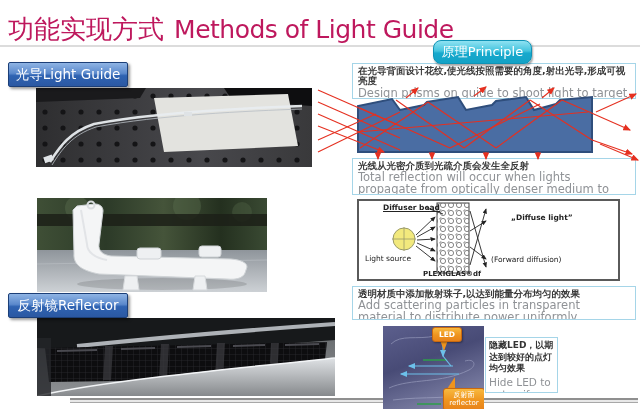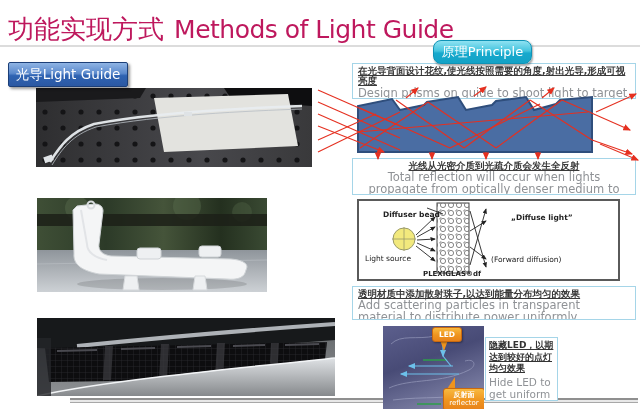--- a/index.html
+++ b/index.html
@@ -24,52 +24,52 @@
   #btn2{left:8px;top:170px;width:184px;height:23px;}
   #btn3{left:8px;top:293px;width:118px;height:23px;}
   
   .photo{position:absolute;z-index:1;}
   #photo1{left:36px;top:88px;width:276px;height:79px;}
   #photo2{left:37px;top:198px;width:230px;height:94px;}
   #photo3{left:37px;top:318px;width:298px;height:78px;}
   
   .note{position:absolute;z-index:2;background:#fff;border:1px solid #a5d5e8;
         padding:2px 5px;box-sizing:border-box;overflow:hidden;}
-  .note .zh{display:block;font-size:9.5px;font-weight:bold;color:#3a3a3a;line-height:1.1;text-decoration:underline;}
+  .note .zh{display:block;font-size:9.5px;font-weight:bold;color:#3a3a3a;line-height:1.1;}
   .note .en{display:block;font-size:11.5px;color:#8f9296;line-height:1.02;margin-top:1px;}
   #note1{left:352px;top:63px;width:284px;height:36px;}
-  #note2{left:352px;top:158px;width:284px;height:37px;text-align:center;}
+  #note2{left:352px;top:158px;width:284px;height:37px;}
   #note3{left:352px;top:286px;width:284px;height:34px;}
-  #note4{left:485px;top:337px;width:73px;height:64px;padding:2px 3px;}
+  #note4{left:485px;top:337px;width:73px;height:56px;padding:2px 3px;}
   #note4 .zh{font-size:9px;line-height:1.3;color:#333;}
   #note4 .en{font-size:10.5px;line-height:1.18;}
   
   #rays{position:absolute;left:300px;top:86px;width:340px;height:76px;z-index:5;}
   
   #diff-diagram{position:absolute;left:357px;top:199px;width:263px;height:82px;z-index:3;
         background:#fff;border:2px solid #5a5a5a;box-sizing:border-box;}
   #diff-diagram svg{position:absolute;left:0;top:0;}
   .dlabel{position:absolute;font-size:7.5px;color:#222;white-space:nowrap;z-index:2;}
-  #lbl-bead{left:24px;top:9px;font-weight:600;}
+  #lbl-bead{left:24px;top:2px;font-weight:600;text-decoration:underline;}
   #lbl-source{left:6px;top:53px;}
   #lbl-diffuse{left:136px;top:12px;font-weight:bold;margin-left:16px;}
   #lbl-forward{left:132px;top:54px;}
   #lbl-material{left:64px;top:69px;font-size:7px;font-weight:bold;}
   
   #led-img{position:absolute;left:383px;top:326px;width:101px;height:84px;z-index:3;overflow:hidden;
         background:linear-gradient(160deg,#5c5f8d 0%,#484b76 40%,#9093b5 100%);}
   .callout{position:absolute;z-index:4;display:flex;flex-direction:column;align-items:center;justify-content:center;
         color:#fff;border:1px solid #c9690f;border-radius:3px;
         background:linear-gradient(180deg,#f8b93f 0%,#ef941e 55%,#e8821a 100%);
         box-shadow:1px 1px 2px rgba(0,0,0,.35);}
   #co-led{left:49px;top:1px;width:28px;height:13px;font-size:7.5px;font-weight:bold;}
   #co-led-tail{position:absolute;left:57px;top:14px;width:0;height:0;z-index:3;
         border-left:4px solid transparent;border-right:4px solid transparent;border-top:11px solid #ef941e;}
   #co-ref{left:60px;top:62px;width:40px;height:21px;line-height:1.1;}
-  #co-ref .zh{font-size:7px;font-weight:bold;}
+  #co-ref .zh{font-size:7px;font-weight:normal;}
   #co-ref .en{font-size:7px;}
   #co-ref-tail{position:absolute;left:66px;top:51px;width:0;height:0;z-index:3;transform:skewX(-18deg);
         border-left:4px solid transparent;border-right:4px solid transparent;border-bottom:12px solid #ef941e;}
   
   #footer-line{position:absolute;left:70px;top:398px;width:568px;height:5px;box-sizing:border-box;
         border-top:2px solid #8f8f8f;border-bottom:1px solid #a8a8a8;background:#e8e8e8;}
 </style>
 </head>
 <body>
 
@@ -77,20 +77,21 @@
 
   <div id="title">
     <span class="zh">功能实现方式</span>
     <span class="en">Methods of Light Guide</span>
   </div>
   <div id="hdr-line"></div>
 
   <div id="badge">原理Principle</div>
 
   <div id="btn1" class="sec-btn">光导Light Guide</div>
+  <div id="btn3" class="sec-btn">反射镜Reflector</div>
 
   <div id="photo1" class="photo">
     <svg width="276" height="79" viewBox="0 0 276 79">
       <defs>
         <linearGradient id="p1bg" x1="0" y1="0" x2="1" y2="0">
           <stop offset="0" stop-color="#2e2e30"></stop>
             <stop offset="0.6" stop-color="#48484c"></stop>
             <stop offset="1" stop-color="#39393b"></stop>
         </linearGradient>
         <pattern id="dots" width="18" height="16" patternUnits="userSpaceOnUse">

